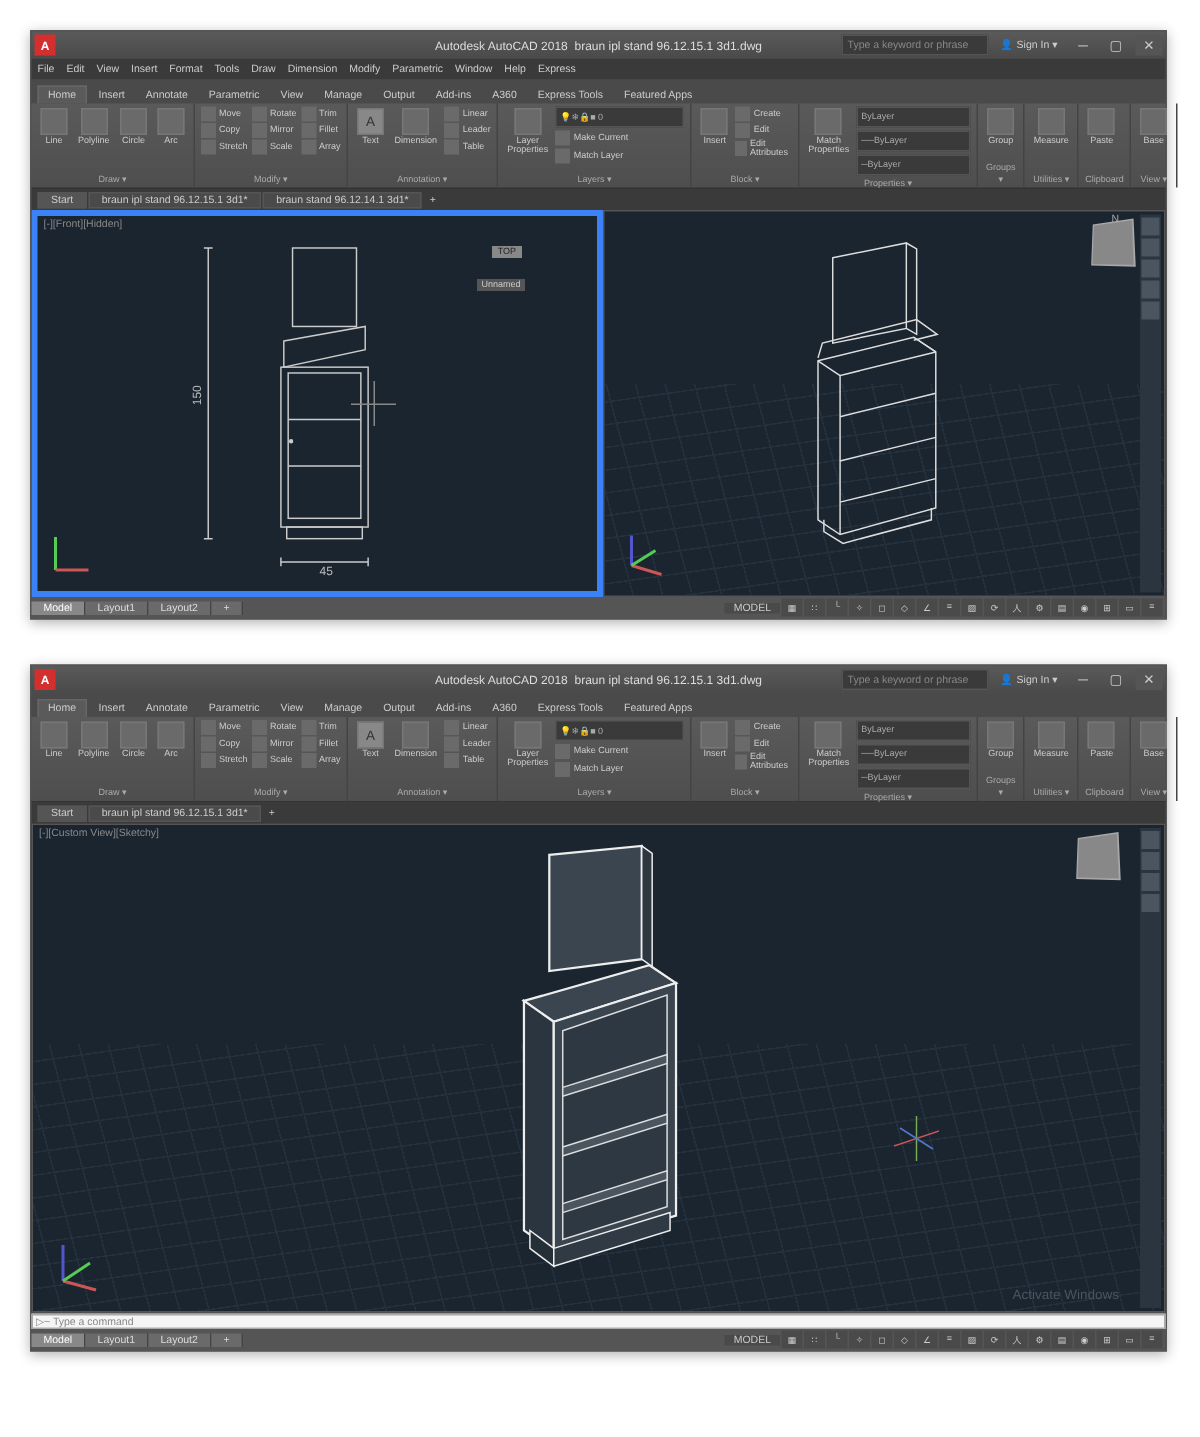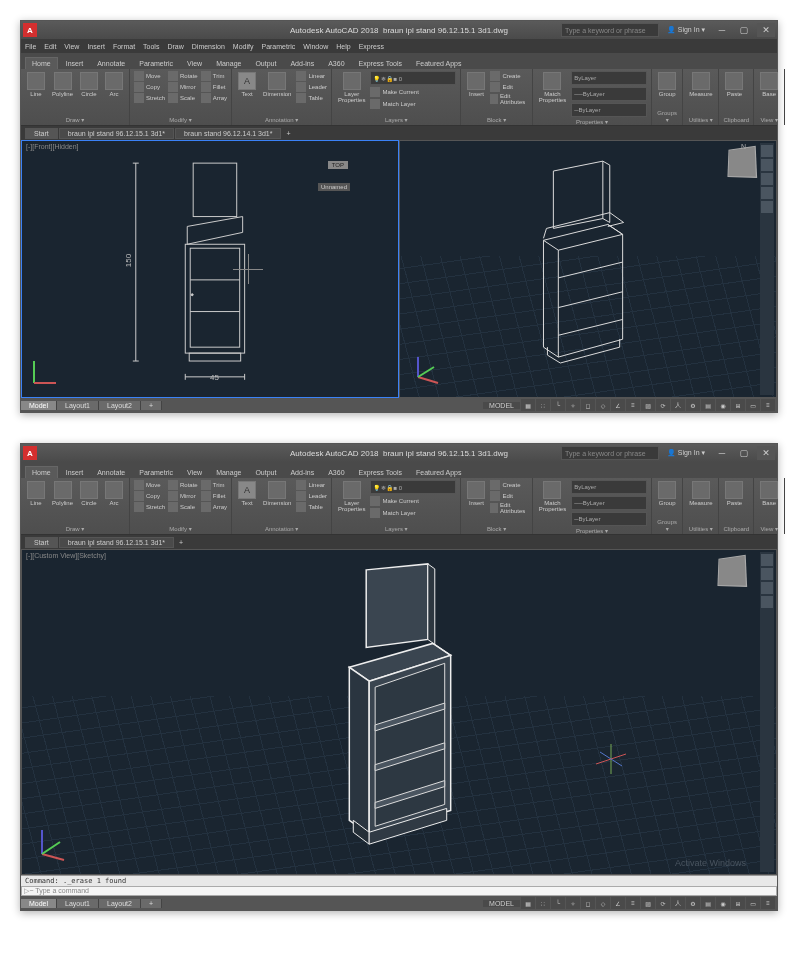--- a/index.html
+++ b/index.html
@@ -198,21 +198,21 @@
 }
 .viewport-area {
   background: #1a2530;
   position: relative;
   display: flex;
 }
 .viewport-area.h1 { height: 258px; }
 .viewport-area.h2 { height: 326px; }
 .vp-left {
   width: 50%;
-  border: 1px solid #3b82f6;
+  border: 4px solid #3b82f6;
   position: relative;
 }
 .vp-right {
   width: 50%;
   border: 1px solid #555;
   position: relative;
 }
 .vp-full {
   width: 100%;
   position: relative;
@@ -999,21 +999,20 @@
         <div class="nav-icon"></div>
         <div class="nav-icon"></div>
         <div class="nav-icon"></div>
         <div class="nav-icon"></div>
       </div>
       <div style="position:absolute;bottom:6px;right:30px;color:#4a5560;font-size:9px;">Activate Windows</div>
     </div>
   </div>
 
   <div class="command-area">
-    <div class="command-line">Command: ._erase 1 found</div>
     <div class="command-input">
           <span>▷~ Type a command</span>
         </div>
   </div>
 
   <div class="layout-tabs">
     <div class="ltabs-left">
       <div class="ltab active">Model</div>
       <div class="ltab">Layout1</div>
       <div class="ltab">Layout2</div>

